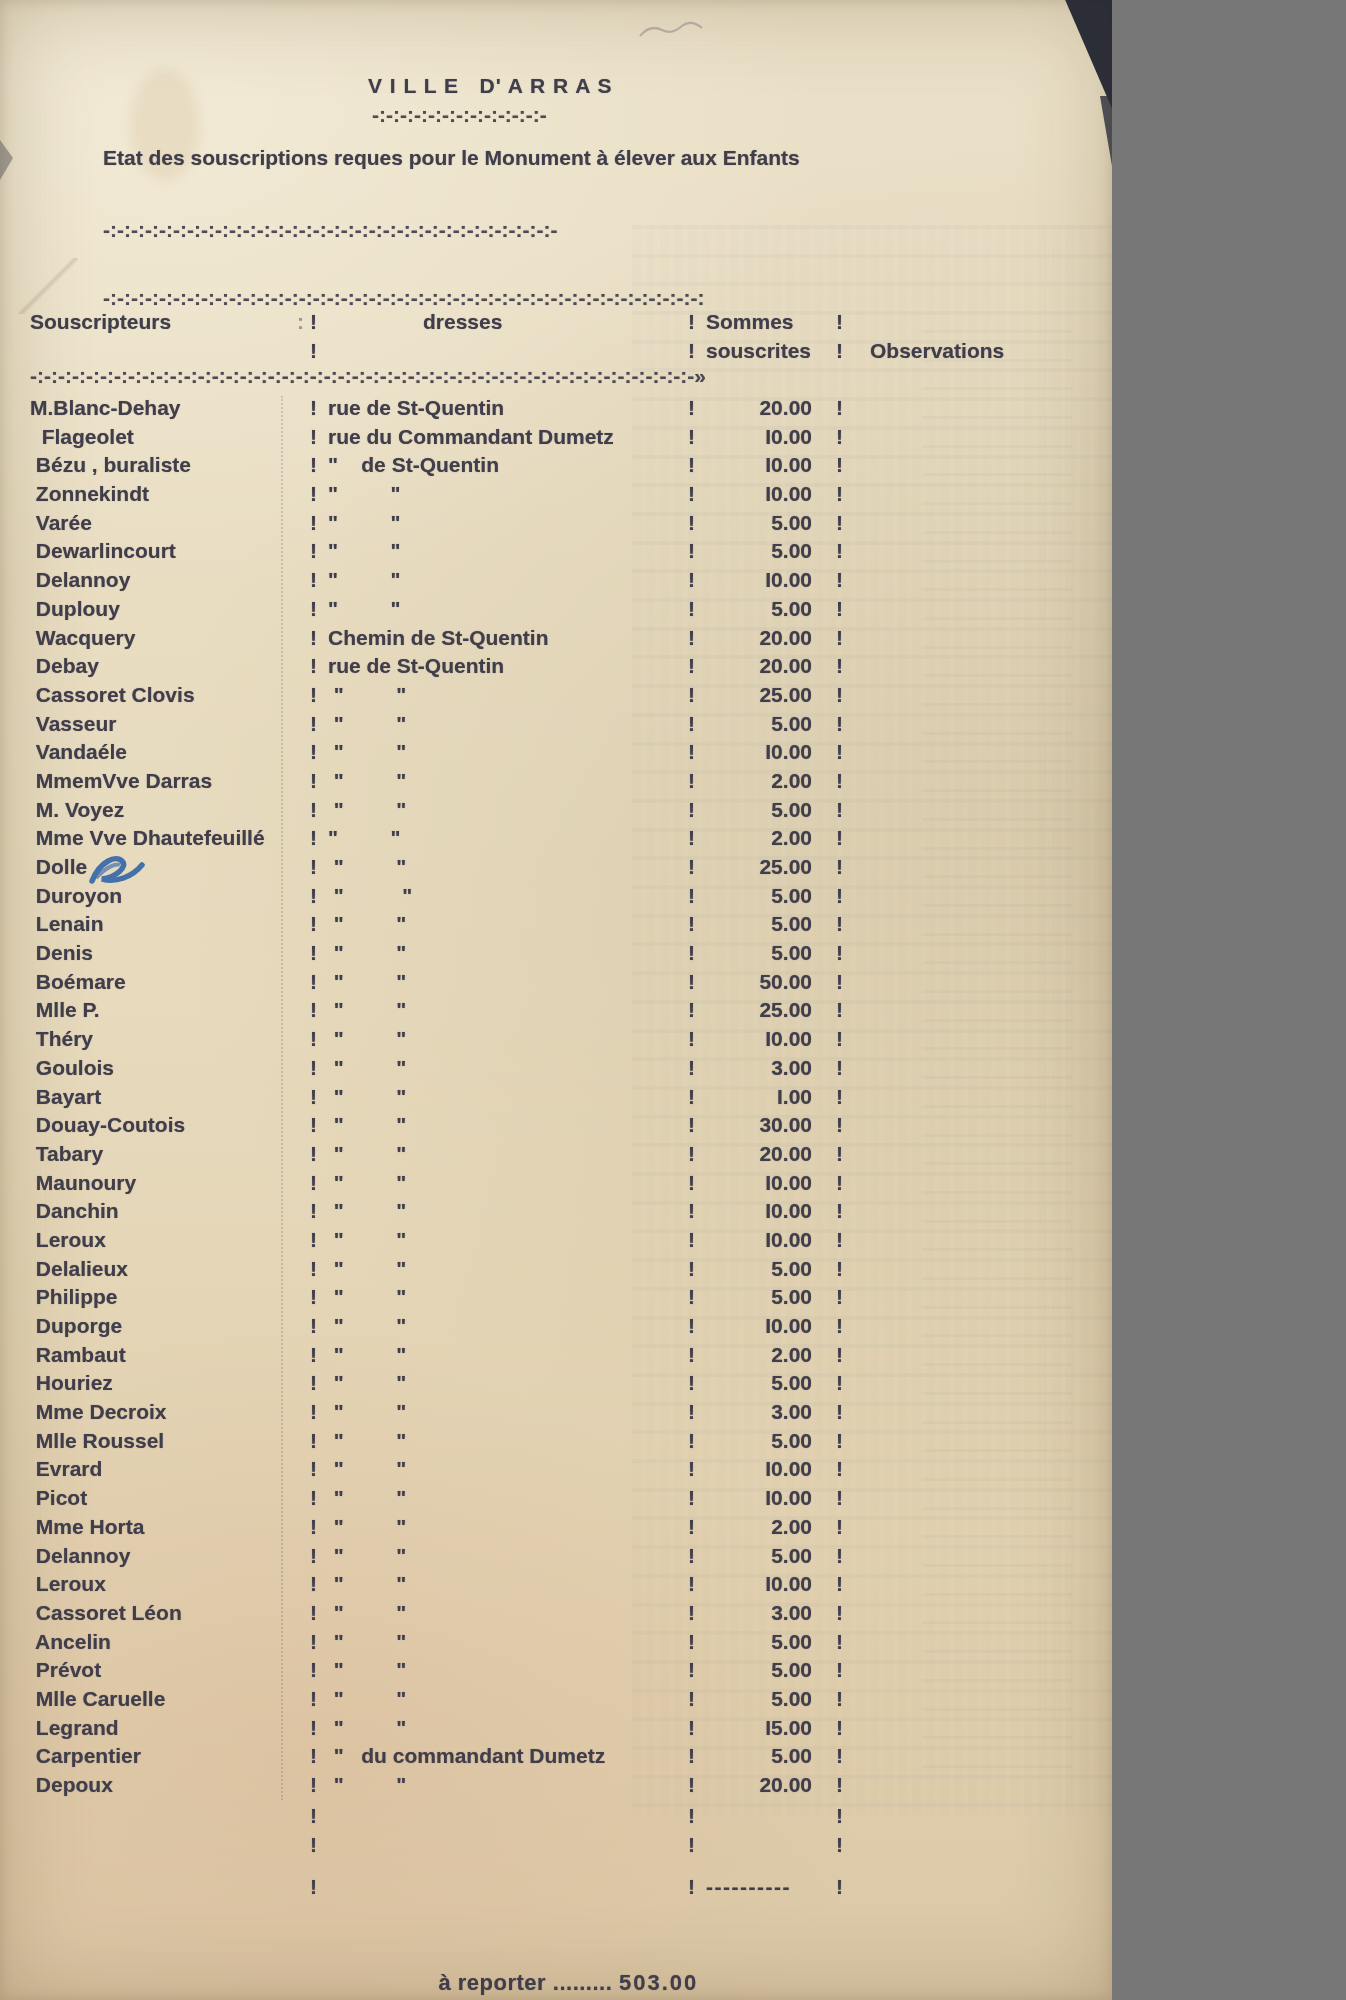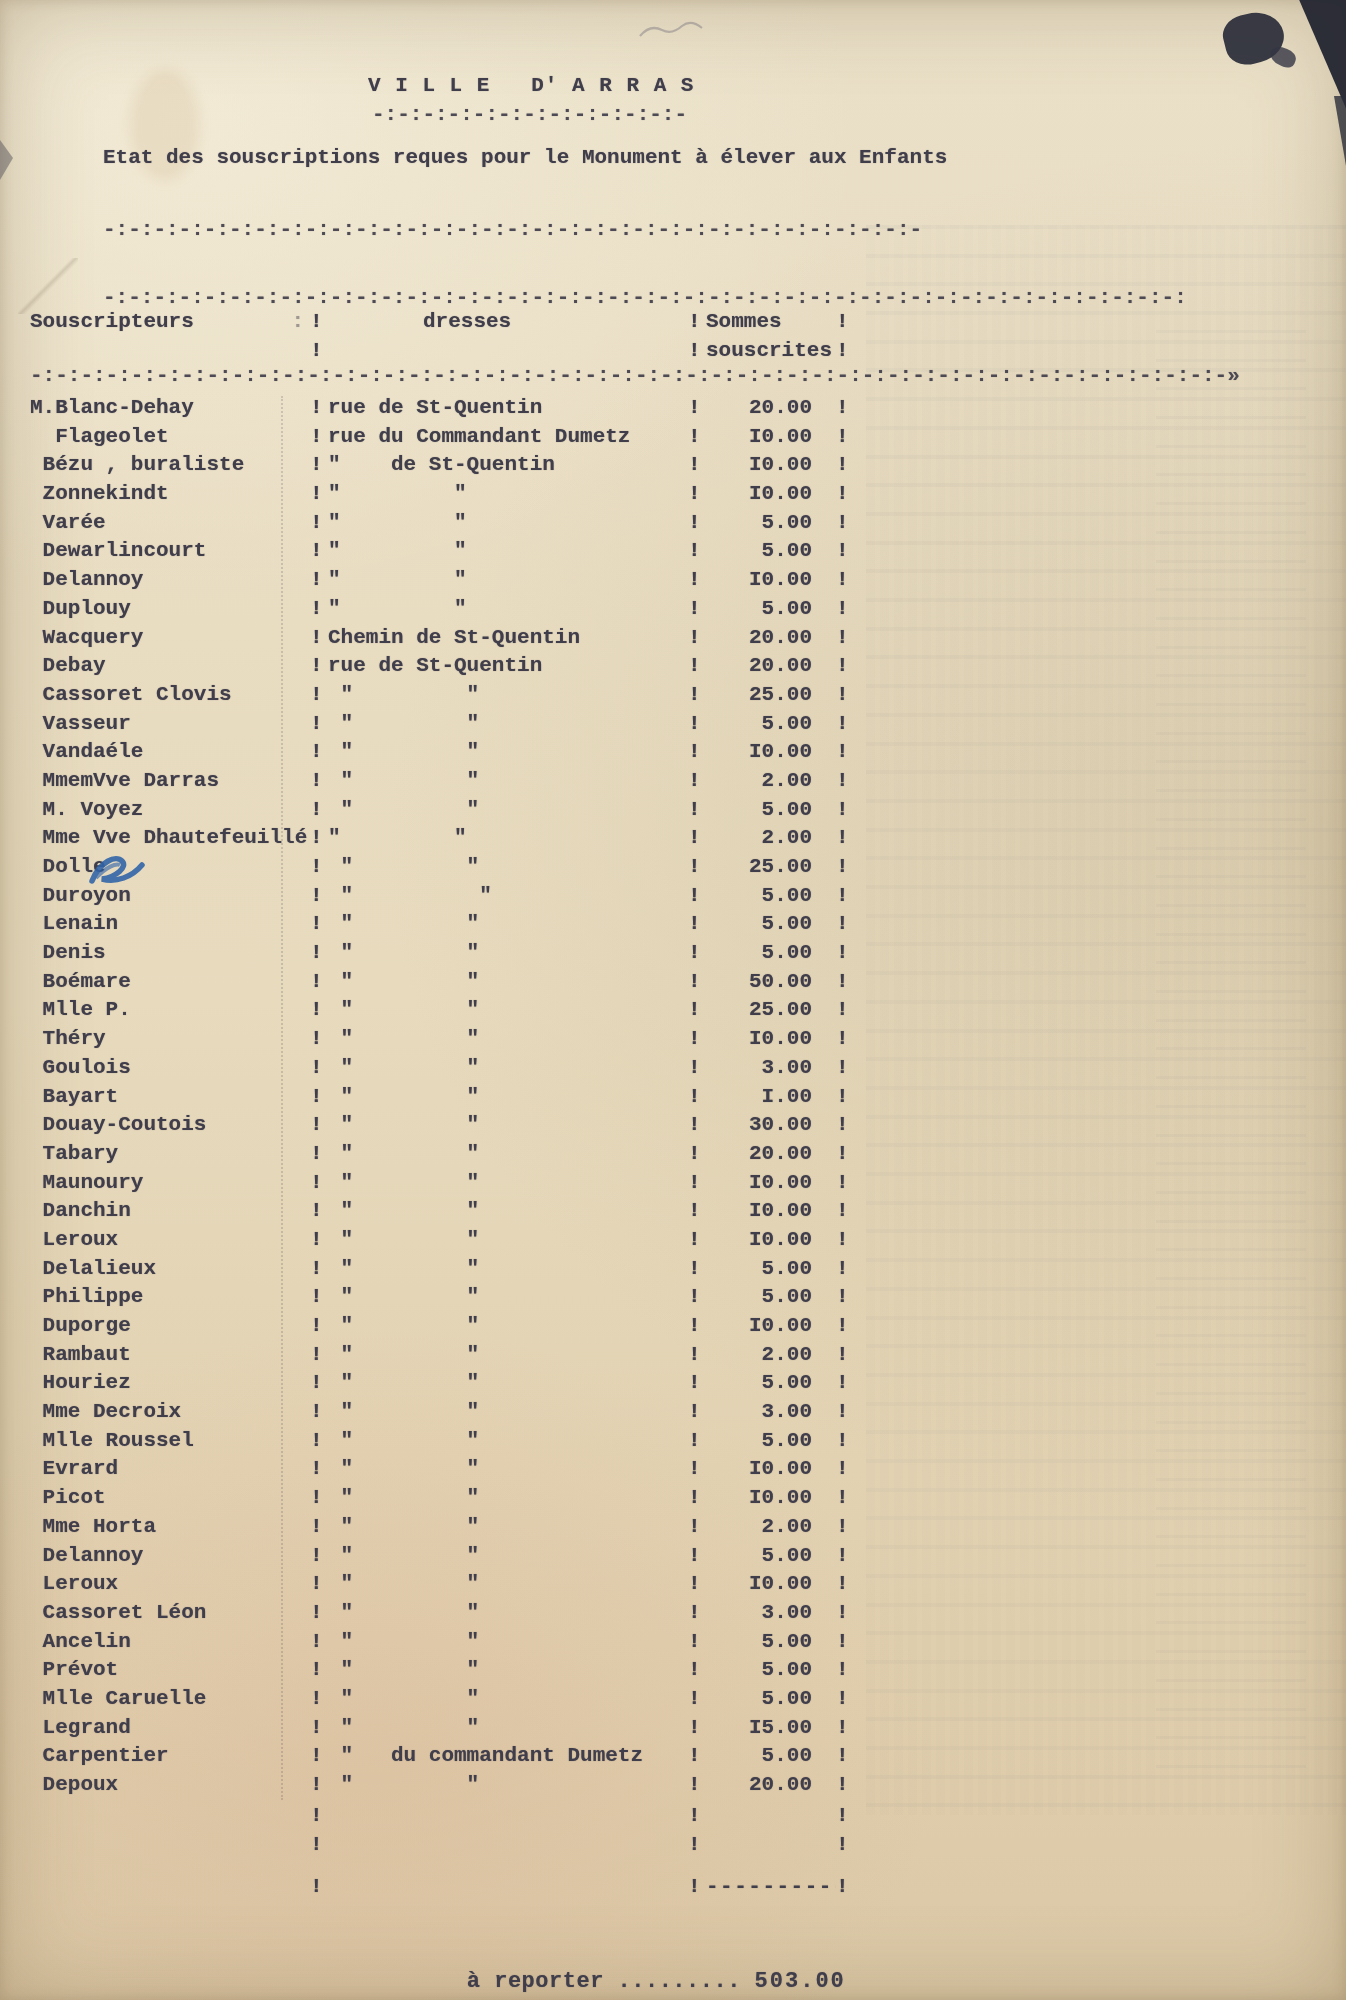--- a/index.html
+++ b/index.html
@@ -1,18 +1,18 @@
 <!DOCTYPE html>
 <html><head>
 <meta charset="utf-8">
 <style>
   html,body{margin:0;padding:0;background:#777;}
   .paper{
-    position:relative; width:1346px; height:2000px; overflow:hidden;
-    font-family:Liberation Mono, monospace;
+    position:relative; width:1112px; height:2000px; overflow:hidden;
+    font-family:Liberation Sans, sans-serif;
     font-weight:bold; font-size:21px; color:#413e4b;
     text-shadow:0 0 1px rgba(62,58,74,.55);
     background:
       radial-gradient(900px 700px at 28% 88%, rgba(212,158,128,.20), rgba(0,0,0,0) 62%),
       radial-gradient(1300px 1000px at 96% 42%, rgba(168,148,108,.22), rgba(0,0,0,0) 70%),
       radial-gradient(1100px 800px at 15% 6%, rgba(248,242,224,.55), rgba(0,0,0,0) 60%),
       linear-gradient(180deg,#eae0c8 0%,#e7dabd 50%,#e0cfae 82%,#dbc8a6 100%);
     box-shadow:inset 0 0 90px rgba(118,96,58,.32), inset 0 0 14px rgba(100,80,50,.22);
   }
   .abs{position:absolute;}
@@ -103,20 +103,21 @@
       <span class="cell">!</span>
       <span class="cell"></span>
     </div>
     <div class="row">
       <span class="cell"></span>
       <span class="cell">!</span>
       <span class="cell"></span>
       <span class="cell">!</span>
       <span class="cell">souscrites</span>
       <span class="cell">!</span>
+      <span class="cell hobs">Observations</span>
     </div>
   </div>
 
   <div class="abs line sepline" style="left:30px; top:364px; width:1290px;">-:-:-:-:-:-:-:-:-:-:-:-:-:-:-:-:-:-:-:-:-:-:-:-:-:-:-:-:-:-:-:-:-:-:-:-:-:-:-:-:-:-:-:-:-:-:-:-»</div>
 
   <div class="abs" style="left:30px; top:394px; right:0;">
 
       <div class="row">
         <span class="cell">M.Blanc-Dehay</span>
         <span class="cell">!</span>

